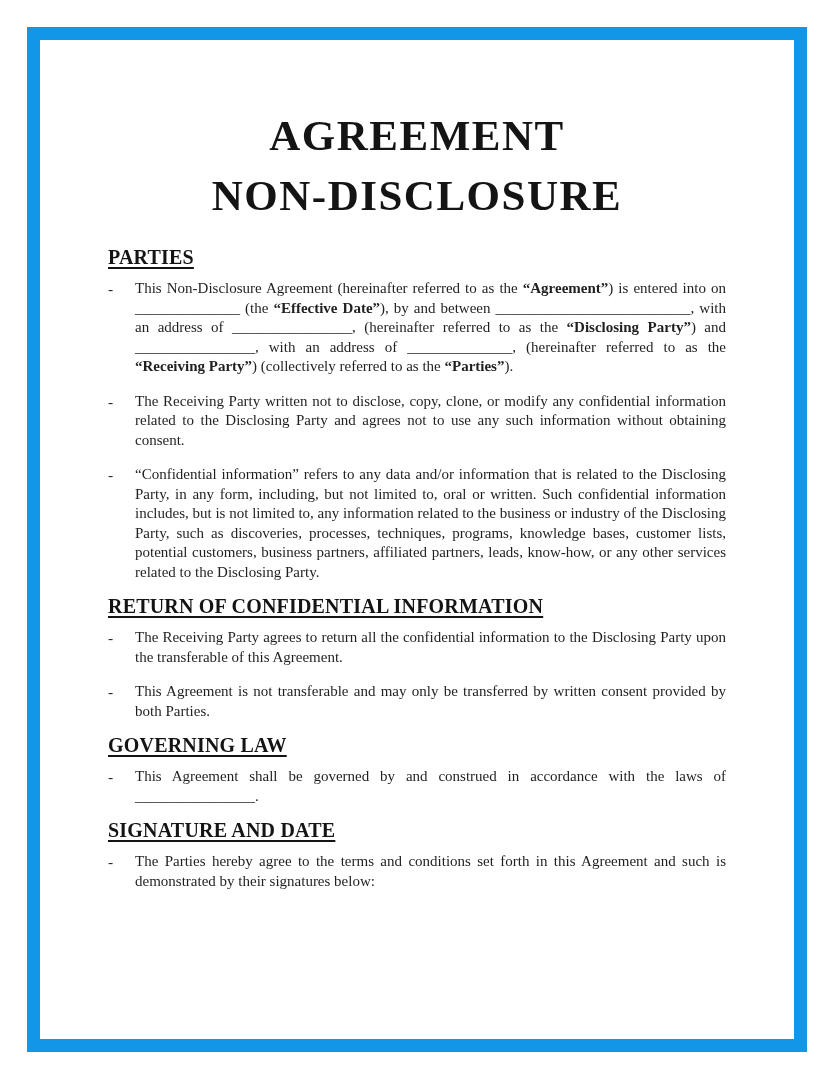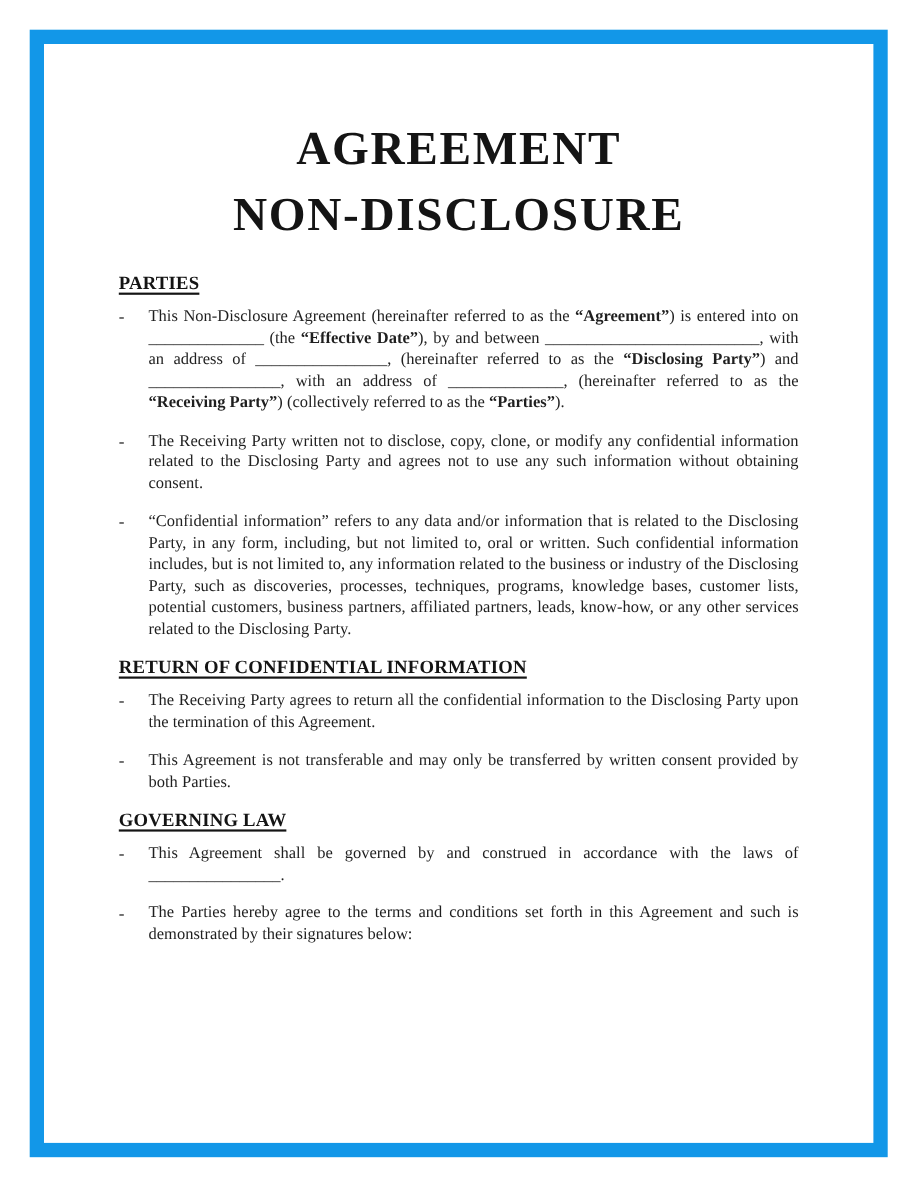--- a/index.html
+++ b/index.html
@@ -32,21 +32,21 @@
     text-align: center;
     font-weight: bold;
     font-size: 43px;
     line-height: 60px;
     letter-spacing: 1.5px;
     color: #141414;
   }
   .doc-title .title-line { display: block; }
   h2.sec-heading {
     margin: 15px 0 12px 0;
-    font-size: 17px;
+    font-size: 20px;
     line-height: 19px;
     font-weight: bold;
     color: #141414;
     text-decoration: underline;
     text-underline-offset: 3px;
     text-decoration-thickness: 1.5px;
     letter-spacing: 0.2px;
   }
   .bullet {
     display: flex;
@@ -92,40 +92,41 @@
       <div class="bullet">
         <div class="marker">-</div>
         <div class="para"><span>“Confidential information” refers to any data and/or information that is related to the Disclosing Party, in any form, including, but not limited to, oral or written. Such confidential information includes, but is not limited to, any information related to the business or industry of the Disclosing Party, such as discoveries, processes, techniques, programs, knowledge bases, customer lists, potential customers, business partners, affiliated partners, leads, know-how, or any other services related to the Disclosing Party.</span></div>
       </div>
     </div>
 
     <div>
       <h2 class="sec-heading">RETURN OF CONFIDENTIAL INFORMATION</h2>
       <div class="bullet">
         <div class="marker">-</div>
-        <div class="para"><span>The Receiving Party agrees to return all the confidential information to the Disclosing Party upon the termination of this Agreement.</span></div>
+        <div class="para"><span>The Receiving Party agrees to return all the confidential information to the Disclosing Party upon the transferable of this Agreement.</span></div>
       </div>
     </div>
 
     <div>
       <div class="bullet">
         <div class="marker">-</div>
         <div class="para"><span>This Agreement is not transferable and may only be transferred by written consent provided by both Parties.</span></div>
       </div>
     </div>
 
     <div>
       <h2 class="sec-heading">GOVERNING LAW</h2>
       <div class="bullet">
         <div class="marker">-</div>
         <div class="para"><span>This Agreement shall be governed by and construed in accordance with the laws of </span><span>________________</span><span>.</span></div>
       </div>
     </div>
 
     <div>
+      <h2 class="sec-heading">SIGNATURE AND DATE</h2>
       <div class="bullet">
         <div class="marker">-</div>
         <div class="para"><span>The Parties hereby agree to the terms and conditions set forth in this Agreement and such is demonstrated by their signatures below:</span></div>
       </div>
     </div>
 
   </div>
 </div>
 
 </body></html>

